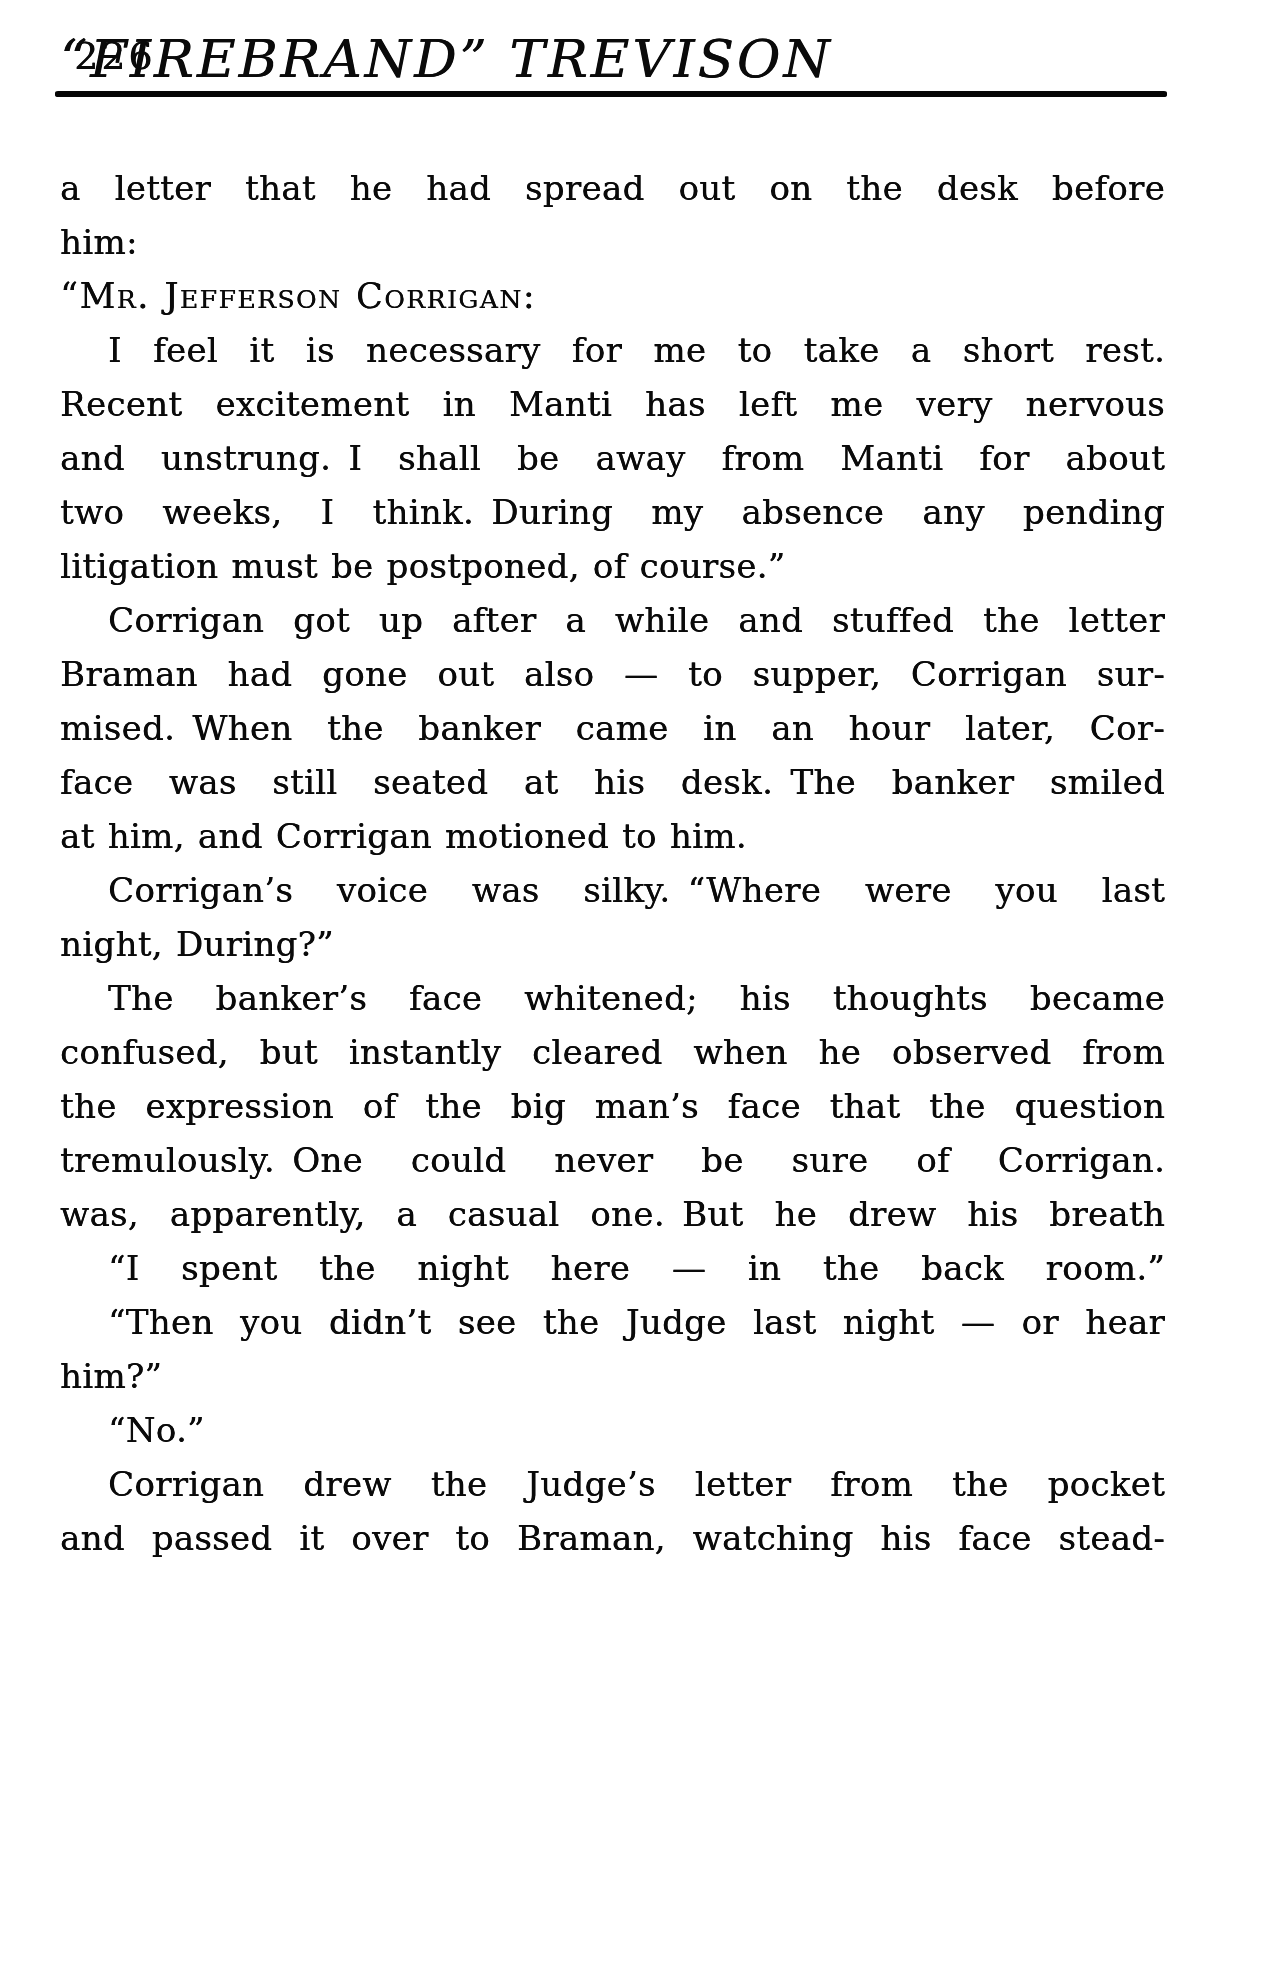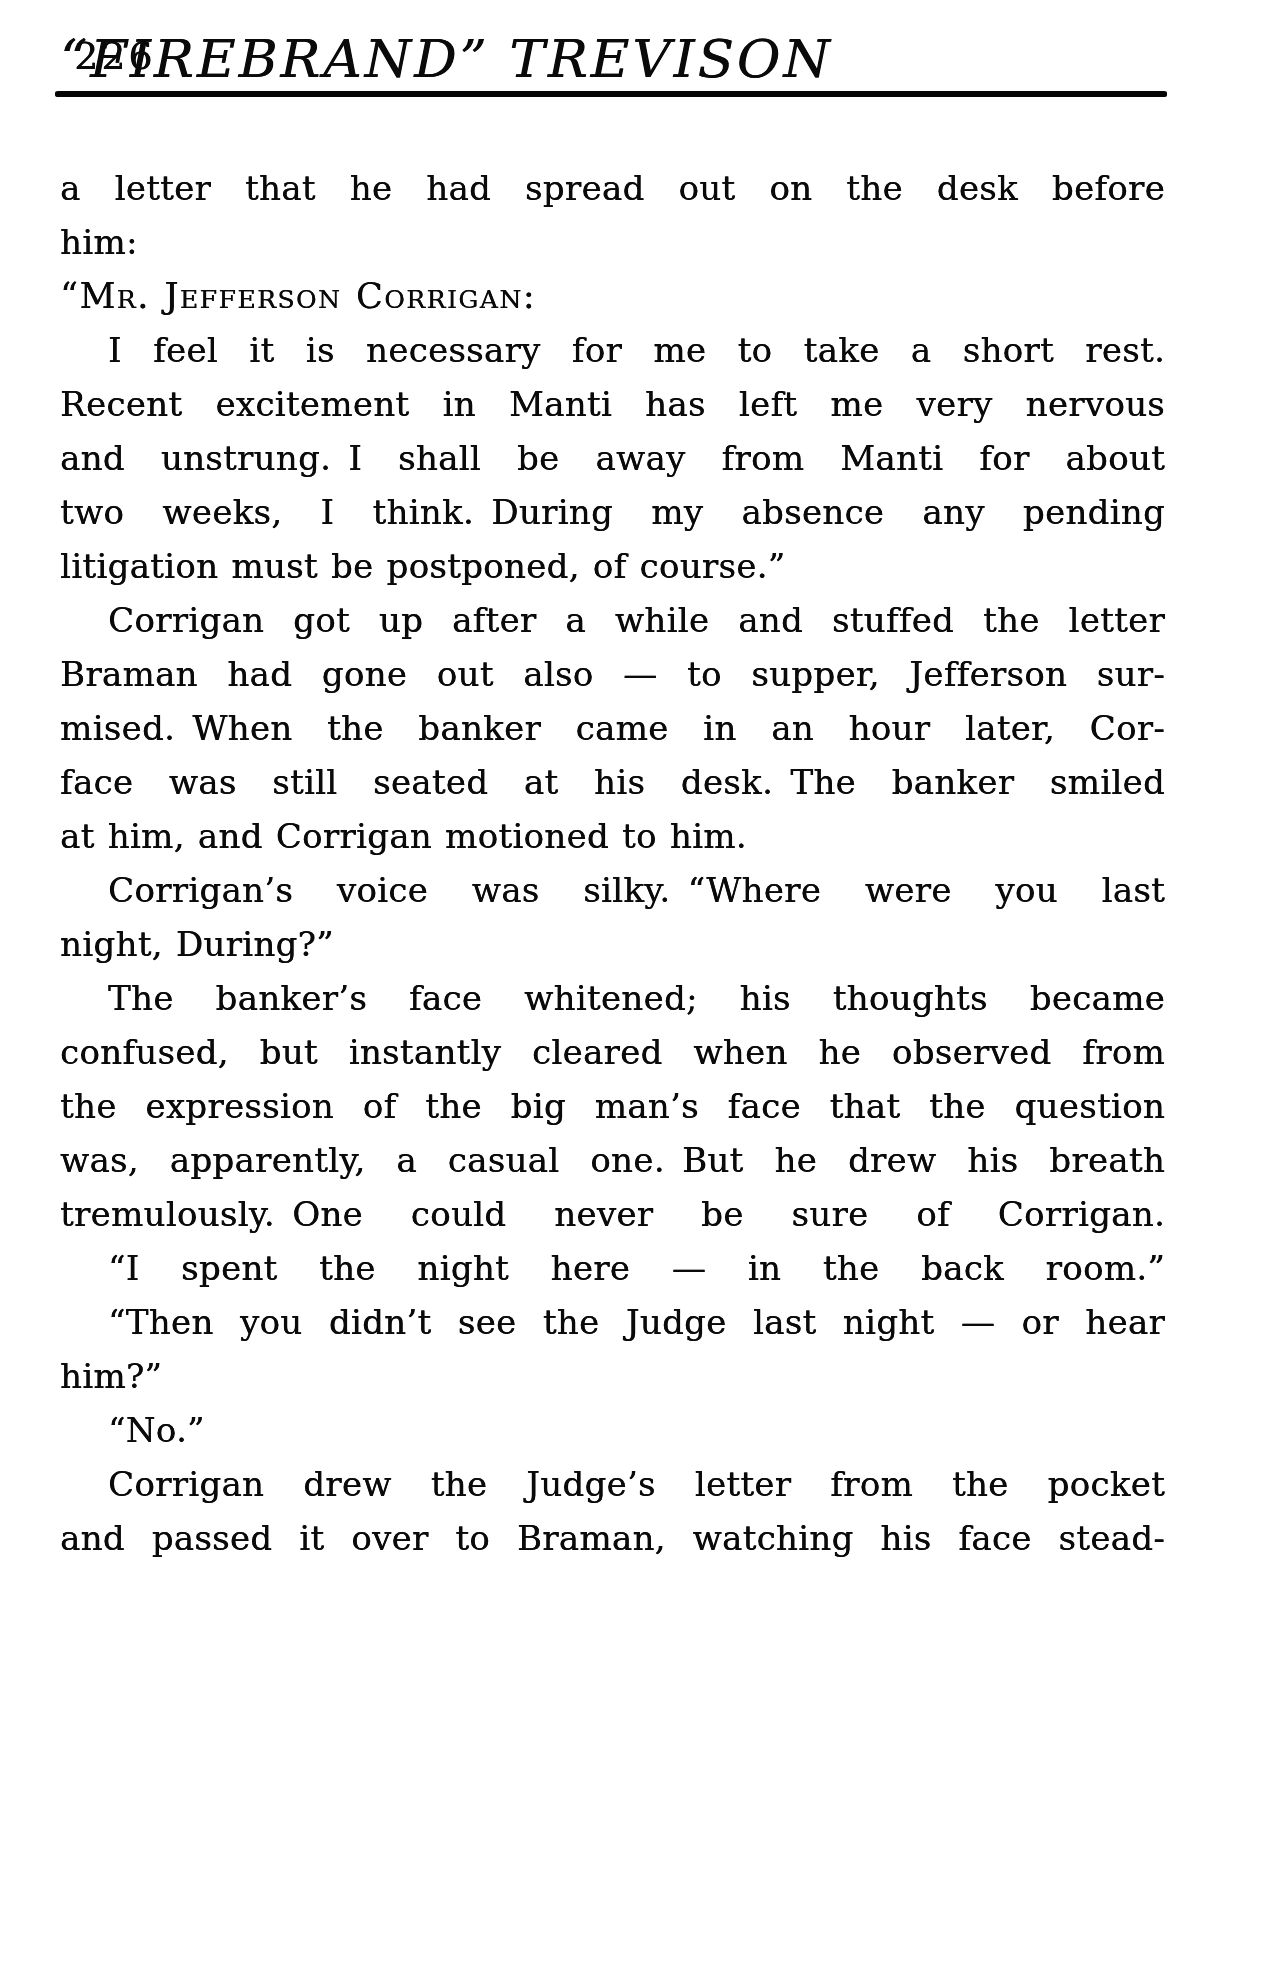--- a/index.html
+++ b/index.html
@@ -104,35 +104,35 @@
       </div>
       <div class="para">
         <div class="line just indent">I feel it is necessary for me to take a short rest.</div>
         <div class="line just">Recent excitement in Manti has left me very nervous</div>
         <div class="line just">and unstrung. I shall be away from Manti for about</div>
         <div class="line just">two weeks, I think. During my absence any pending</div>
         <div class="line">litigation must be postponed, of course.”</div>
       </div>
       <div class="para">
         <div class="line just indent">Corrigan got up after a while and stuffed the letter</div>
-        <div class="line just">Braman had gone out also — to supper, Jefferson sur-</div>
+        <div class="line just">Braman had gone out also — to supper, Corrigan sur-</div>
         <div class="line just">mised. When the banker came in an hour later, Cor-</div>
         <div class="line just">face was still seated at his desk. The banker smiled</div>
         <div class="line">at him, and Corrigan motioned to him.</div>
       </div>
       <div class="para">
         <div class="line just indent">Corrigan’s voice was silky. “Where were you last</div>
         <div class="line">night, During?”</div>
       </div>
       <div class="para">
         <div class="line just indent">The banker’s face whitened; his thoughts became</div>
         <div class="line just">confused, but instantly cleared when he observed from</div>
         <div class="line just">the expression of the big man’s face that the question</div>
+        <div class="line just">tremulously. One could never be sure of Corrigan.</div>
         <div class="line just">was, apparently, a casual one. But he drew his breath</div>
-        <div class="line just">tremulously. One could never be sure of Corrigan.</div>
       </div>
       <div class="para">
         <div class="line just indent">“I spent the night here — in the back room.”</div>
       </div>
       <div class="para">
         <div class="line just indent">“Then you didn’t see the Judge last night — or hear</div>
         <div class="line">him?”</div>
       </div>
       <div class="para">
         <div class="line indent">“No.”</div>

